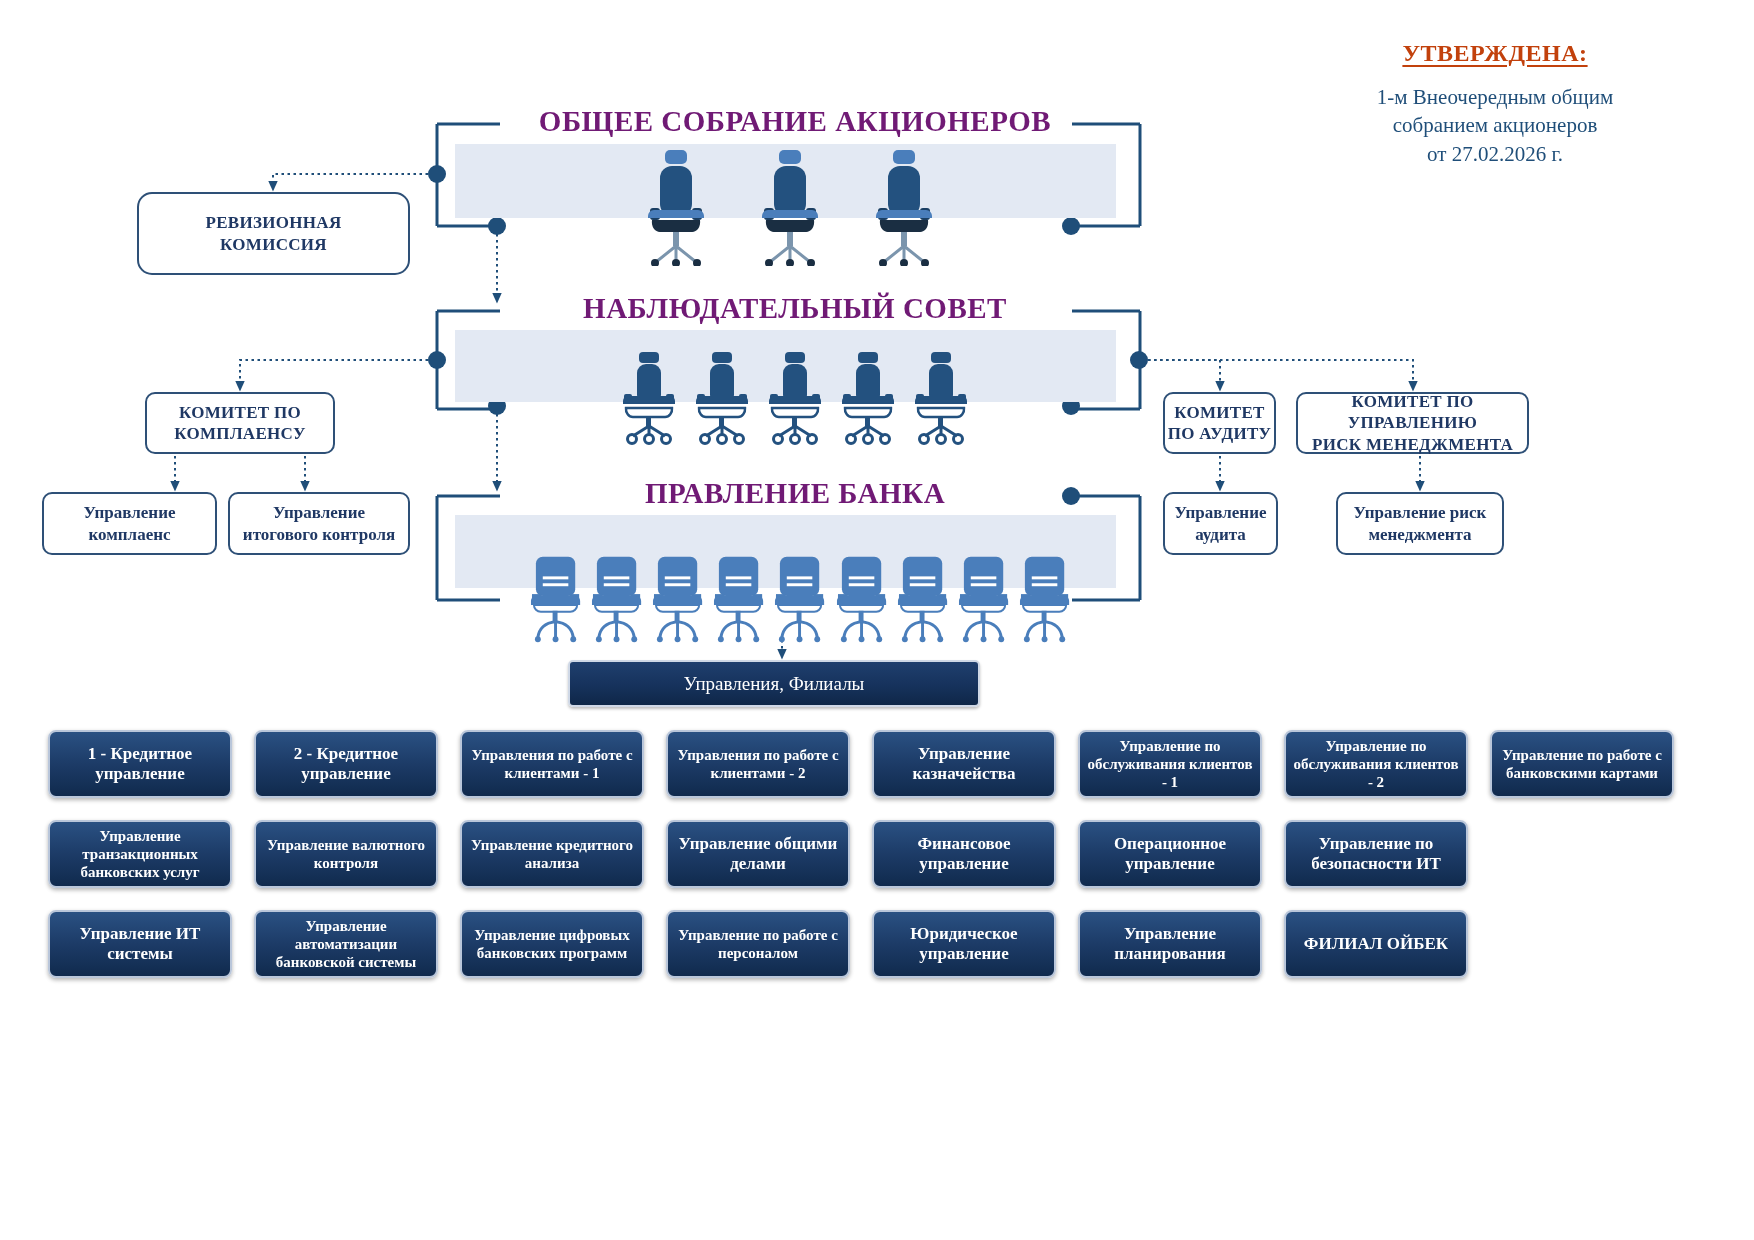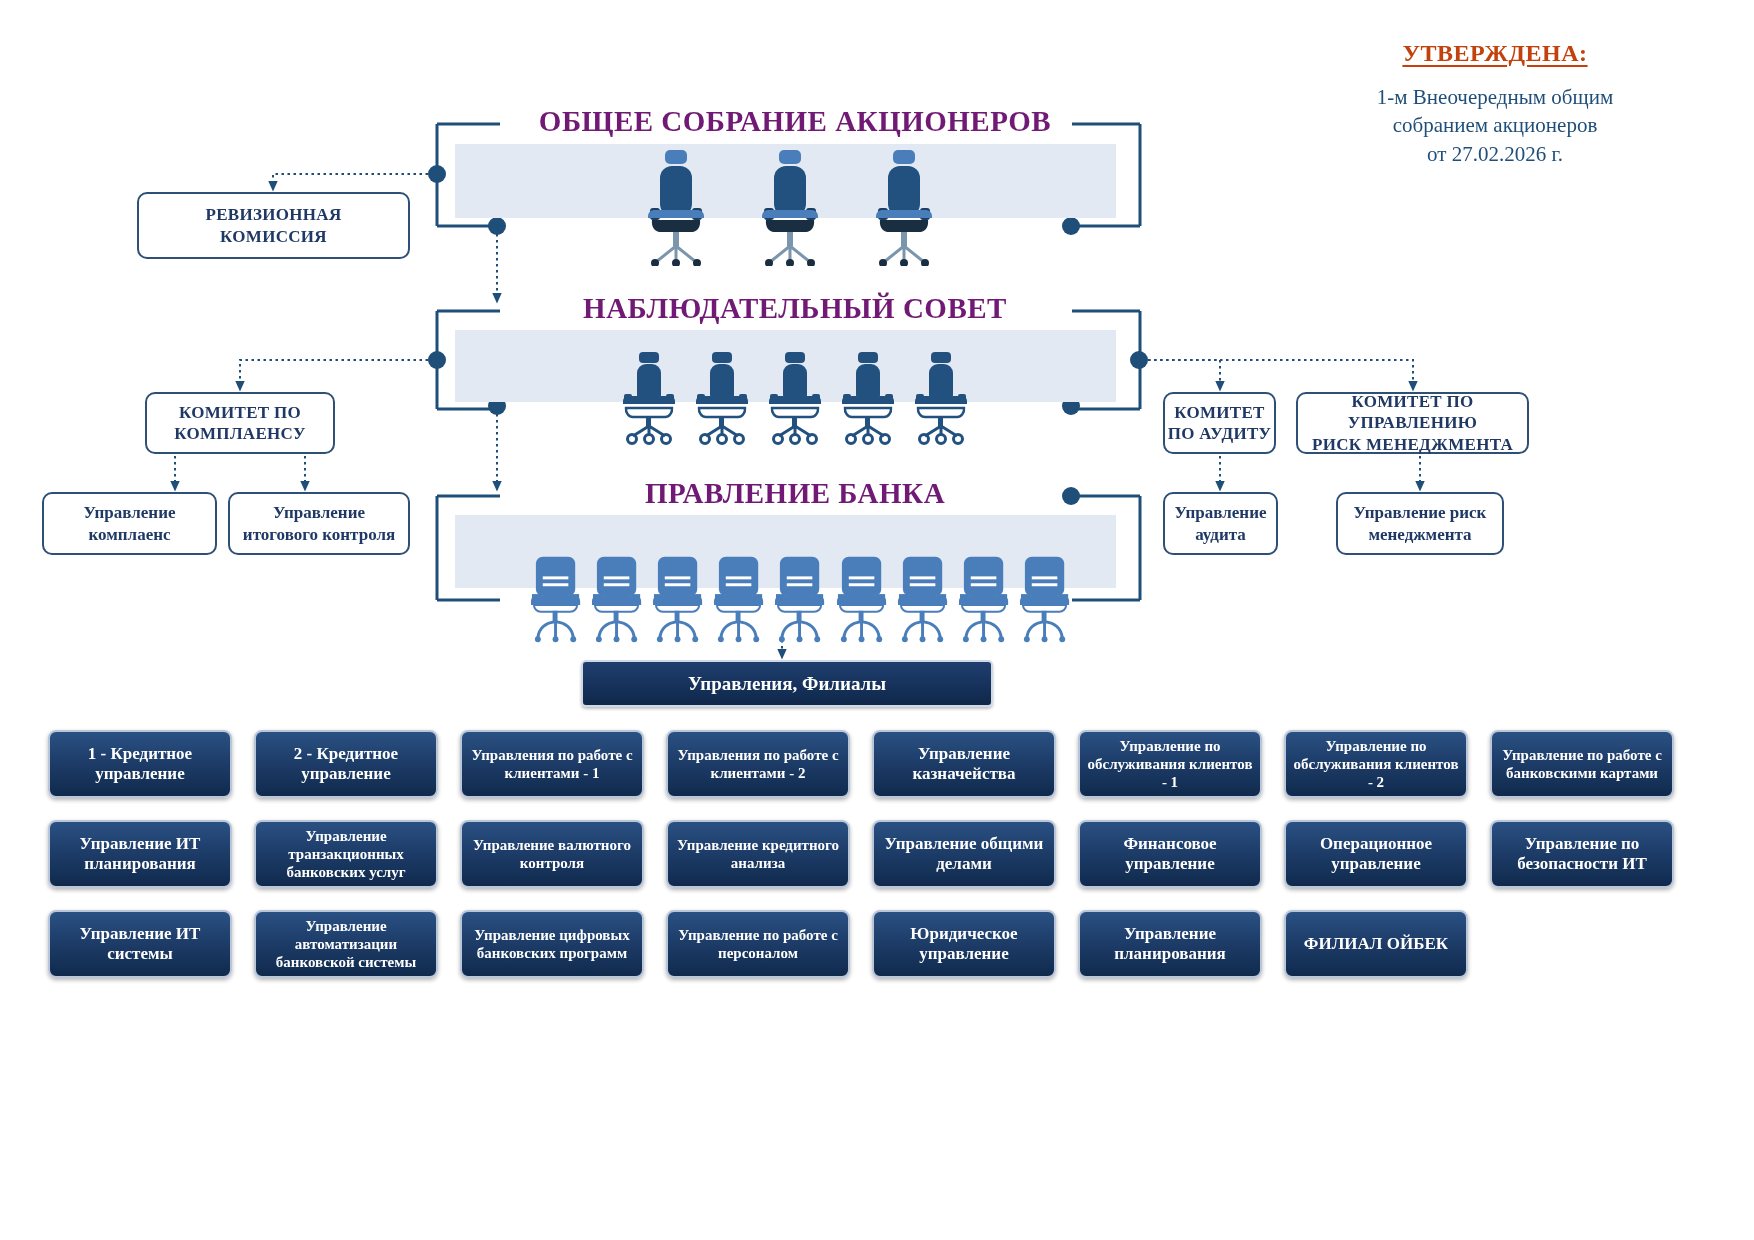--- a/index.html
+++ b/index.html
@@ -44,36 +44,36 @@
 
   
   .obox{
     position:absolute;border:2px solid #2e5077;border-radius:10px;background:#ffffff;
     display:flex;align-items:center;justify-content:center;text-align:center;
     font-weight:bold;color:#1f3864;box-sizing:border-box;line-height:1.25;
   }
   .obox.caps{font-size:17px;letter-spacing:.3px;}
   .obox.norm{font-size:17px;font-weight:bold;text-align:center;}
 
-  #b-revision {left:137px;top:192px;width:273px;height:67px;font-size:17px;}
+  #b-revision {left:137px;top:192px;width:273px;height:83px;font-size:17px;border-radius:15px;}
   #b-compliance{left:145px;top:392px;width:190px;height:62px;}
   #b-audit     {left:1163px;top:392px;width:113px;height:62px;}
   #b-risk      {left:1296px;top:392px;width:233px;height:62px;}
 
   #b-upr-compliance{left:42px;top:492px;width:175px;height:63px;}
   #b-upr-itog      {left:228px;top:492px;width:182px;height:63px;}
   #b-upr-audit     {left:1163px;top:492px;width:115px;height:63px;}
   #b-upr-risk      {left:1336px;top:492px;width:168px;height:63px;}
 
   
   #b-branches{
-    position:absolute;left:581px;top:660px;width:408px;height:43px;
+    position:absolute;left:568px;top:660px;width:408px;height:43px;
     background:linear-gradient(180deg,#1f3f6e 0%,#16325c 55%,#0f2748 100%);
     border:2px solid #cfd8e6;border-radius:5px;
-    color:#ffffff;font-weight:bold;font-size:19px;
+    color:#ffffff;font-weight:normal;font-size:19px;
     display:flex;align-items:center;justify-content:center;
     box-shadow:0 2px 3px rgba(0,0,0,.25);
   }
 
   
   .dept-grid{position:absolute;left:48px;top:730px;width:1664px;}
   .dept-row{display:flex;gap:22px;margin-bottom:22px;}
   .dept{
     width:184px;min-height:62px;
     background:linear-gradient(180deg,#2a5183 0%,#1d3c68 48%,#102a4d 100%);
@@ -483,21 +483,20 @@
       <div class="dept big">1 - Кредитное управление</div>
       <div class="dept big">2 - Кредитное управление</div>
       <div class="dept">Управления по работе с клиентами - 1</div>
       <div class="dept">Управления по работе с клиентами - 2</div>
       <div class="dept big">Управление казначейства</div>
       <div class="dept">Управление по обслуживания клиентов - 1</div>
       <div class="dept">Управление по обслуживания клиентов - 2</div>
       <div class="dept">Управление по работе с банковскими картами</div>
     </div>
     <div class="dept-row">
-      <div class="dept big">Управление ИТ планирования</div>
       <div class="dept">Управление транзакционных банковских услуг</div>
       <div class="dept">Управление валютного контроля</div>
       <div class="dept">Управление кредитного анализа</div>
       <div class="dept big">Управление общими делами</div>
       <div class="dept big">Финансовое управление</div>
       <div class="dept big">Операционное управление</div>
       <div class="dept big">Управление по безопасности ИТ</div>
     </div>
     <div class="dept-row">
       <div class="dept big">Управление ИТ системы</div>

